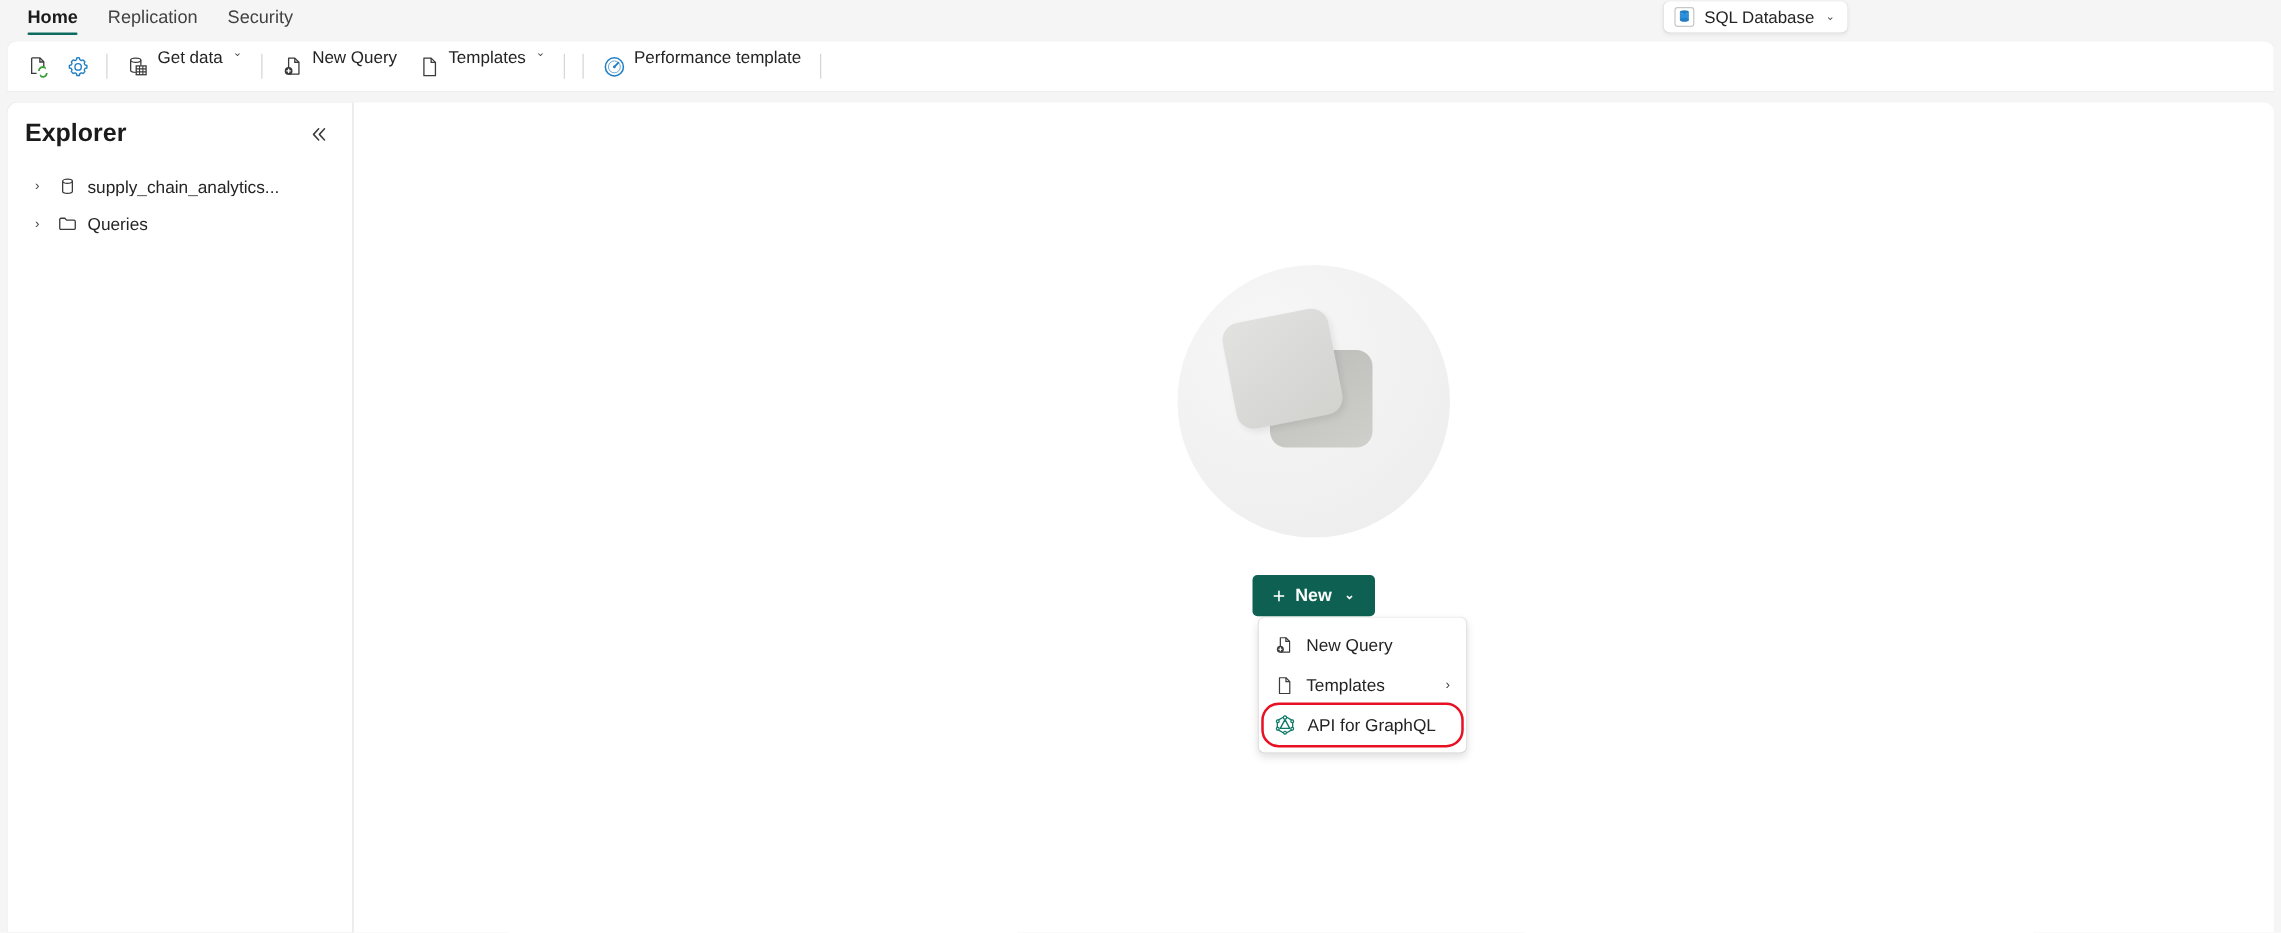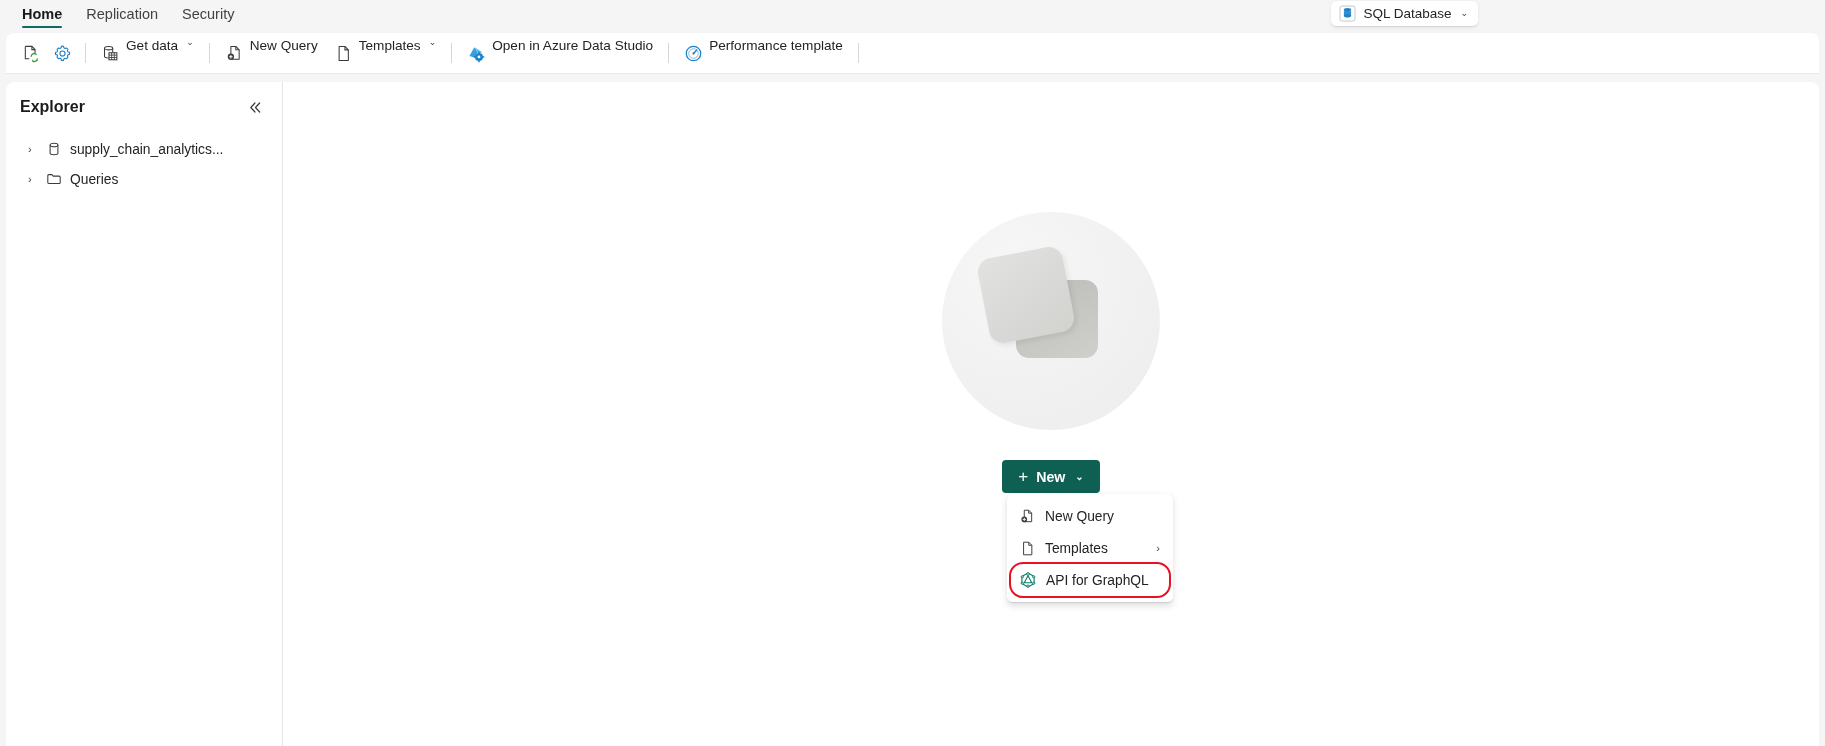--- a/index.html
+++ b/index.html
@@ -129,21 +129,21 @@
     box-sizing: border-box;
     box-shadow: 0 0.3px 0.9px rgba(0,0,0,.06);
   }
   .exp-header {
     display: flex;
     align-items: center;
     justify-content: space-between;
     padding: 12px 14px 4px 14px;
   }
   .exp-title {
-    font-size: 16px;
+    font-size: 20px;
     font-weight: 700;
     color: #1b1b1b;
   }
   .collapse-btn {
     width: 26px; height: 26px;
     display: flex; align-items: center; justify-content: center;
     border-radius: 4px;
     cursor: pointer;
     color: #3b3b3b;
   }
@@ -412,32 +412,20 @@
           <path d="M5.4 2.6 h6.1 l3.6 3.6 v11.2 h-9.7z" fill="none" stroke="#3b3b3b" stroke-width="1.1" stroke-linejoin="round"></path>
           <path d="M11.5 2.6 v3.6 h3.6" fill="none" stroke="#3b3b3b" stroke-width="1.1"></path>
         </svg>
       </span>
       <span>Templates</span>
       <span class="chev">⌄</span>
     </div>
 
     <div class="tb-sep"></div>
 
-    <div class="tb-btn">
-      <span class="ic">
-        <svg width="19" height="19" viewBox="0 0 20 20">
-          <path d="M2.5 12.5 l5.3-9.2 3.1 5.4 -3.1 5.4z" fill="#33a1e0"></path>
-          <path d="M7.8 3.3 l8.4 5.4 -4.6 1.2z" fill="#59bdf0"></path>
-          <circle cx="12.6" cy="13.6" r="4.2" fill="#1b83c9"></circle>
-          <circle cx="12.6" cy="13.6" r="1.5" fill="#ffffff"></circle>
-          <path d="M12.6 8.6 v1.2 M12.6 17.4 v1.2 M7.6 13.6 h1.2 M16.4 13.6 h1.2" stroke="#1b83c9" stroke-width="1.6" stroke-linecap="round"></path>
-        </svg>
-      </span>
-      <span>Open in Azure Data Studio</span>
-    </div>
 
     <div class="tb-sep"></div>
 
     <div class="tb-btn">
       <span class="ic">
         <svg width="19" height="19" viewBox="0 0 20 20">
           <circle cx="10" cy="10" r="7.6" fill="none" stroke="#1f7ec4" stroke-width="1.3"></circle>
           <circle cx="10" cy="10" r="5" fill="none" stroke="#1f7ec4" stroke-width=".8" opacity=".7"></circle>
           <path d="M10 10 l3.4-3.6" stroke="#1f7ec4" stroke-width="1.5" stroke-linecap="round"></path>
           <circle cx="10" cy="10" r="1.1" fill="#1f7ec4"></circle>

